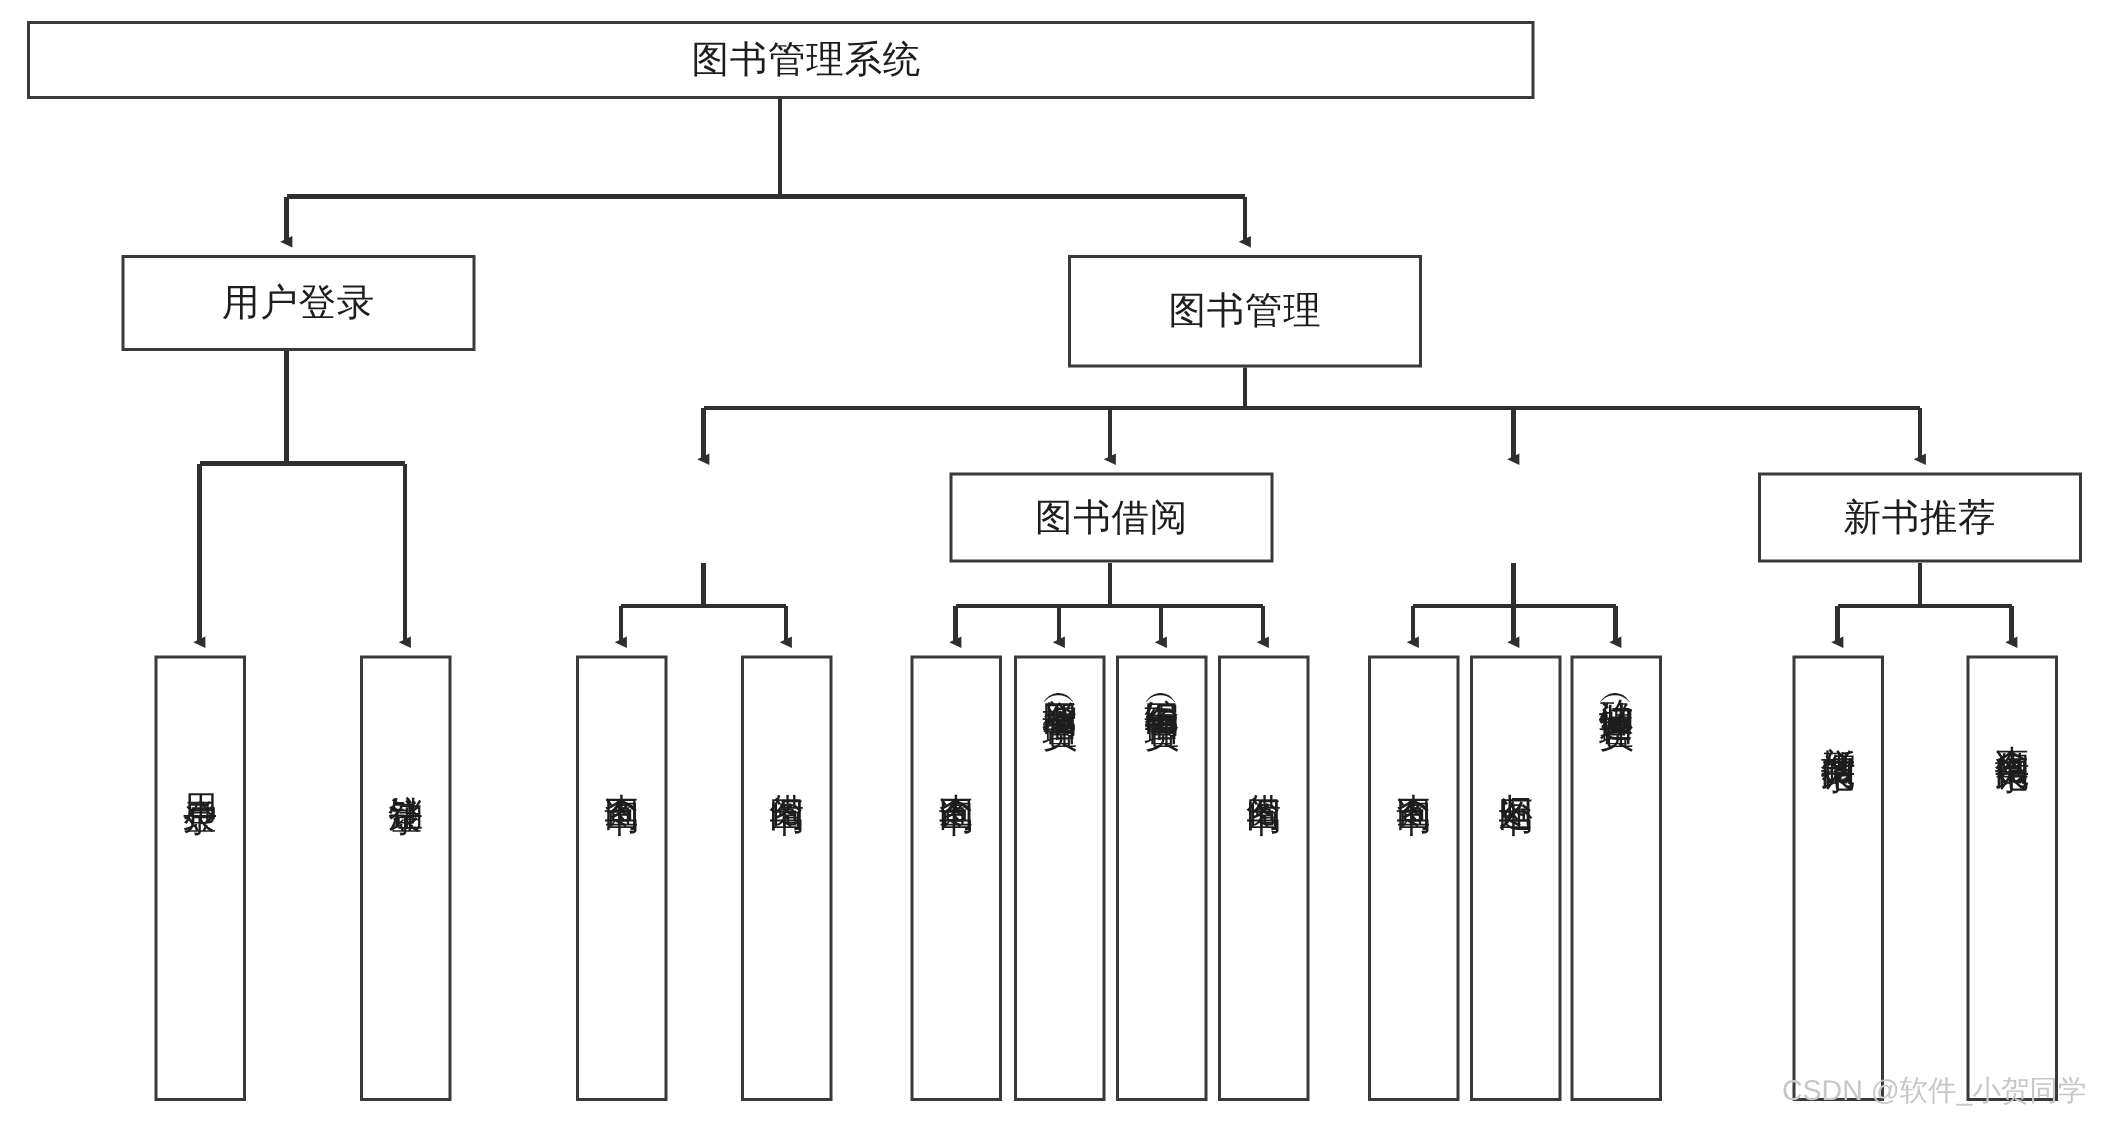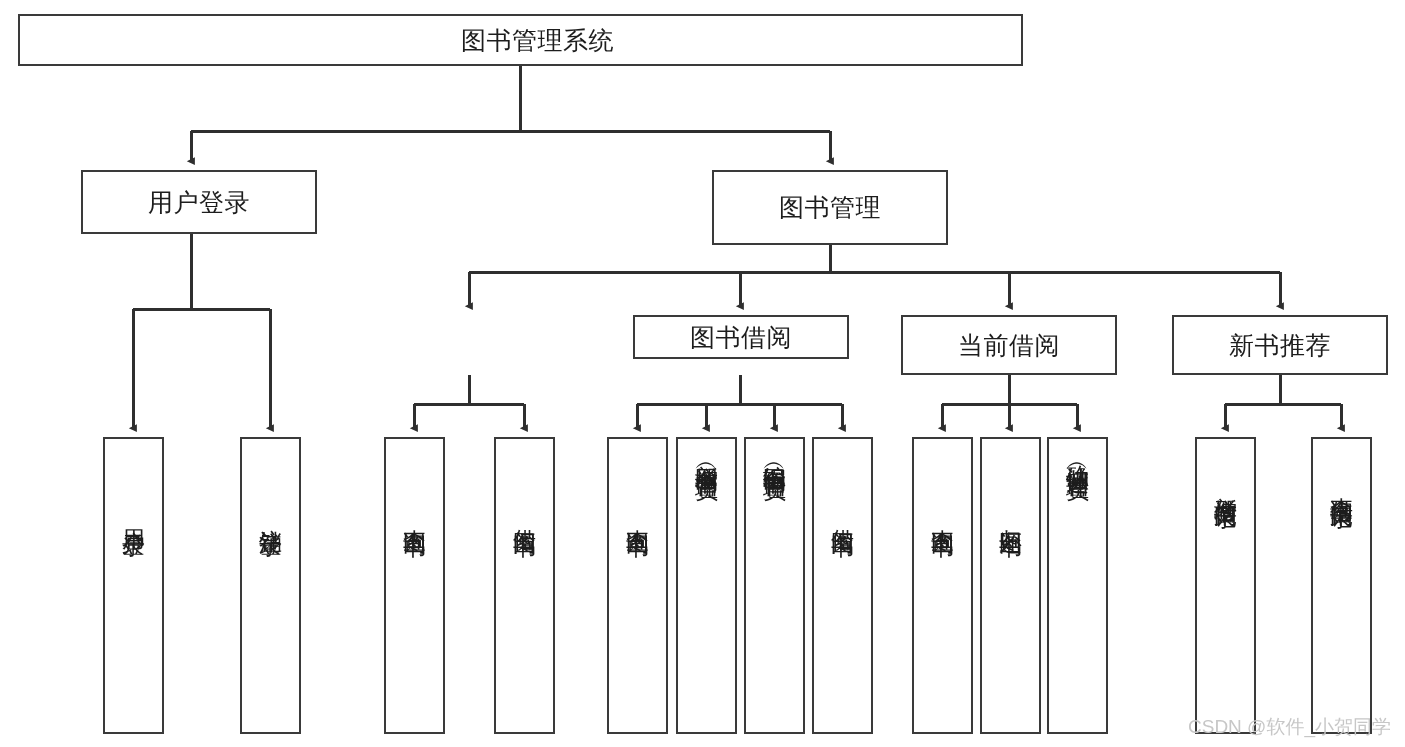--- a/index.html
+++ b/index.html
@@ -140,27 +140,24 @@
 
   <div class="node horiz" style="left:81px; top:170px; width:236px; height:64px;">
     <span class="node-label">用户登录</span>
   </div>
 
   <div class="node horiz" style="left:712px; top:170px; width:236px; height:75px;">
     <span class="node-label">图书管理</span>
   </div>
 
 
-  <div class="node horiz" style="left:633px; top:315px; width:216px; height:44px;">
+  <div class="node horiz" style="left:633px; top:315px; width:216px; height:60px;">
     <span class="node-label">图书借阅</span>
   </div>
 
-  <div class="node horiz" style="left:901px; top:315px; width:216px; height:60px;">
-    <span class="node-label">当前借阅</span>
-  </div>
 
   <div class="node horiz" style="left:1172px; top:315px; width:216px; height:60px;">
     <span class="node-label">新书推荐</span>
   </div>
 
   <div class="node vert" style="left:103px; top:437px; width:61px; height:297px; padding-top:72px;">
     <span class="node-label">用户登录</span>
   </div>
 
   <div class="node vert" style="left:240px; top:437px; width:61px; height:297px; padding-top:72px;">

